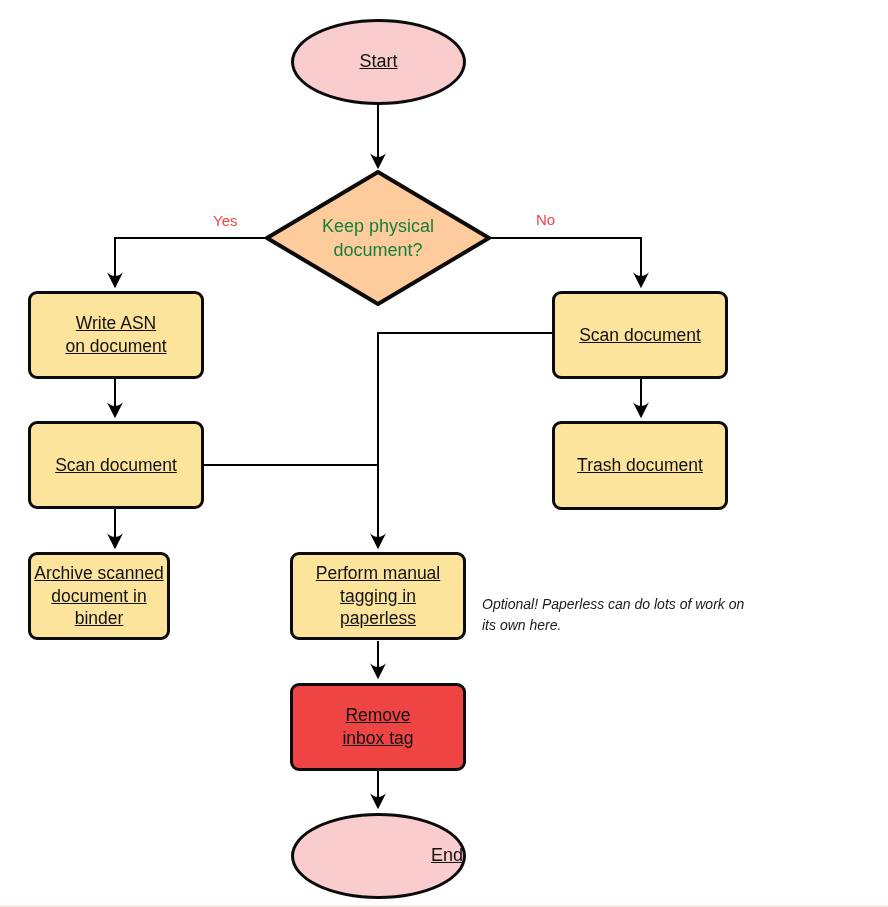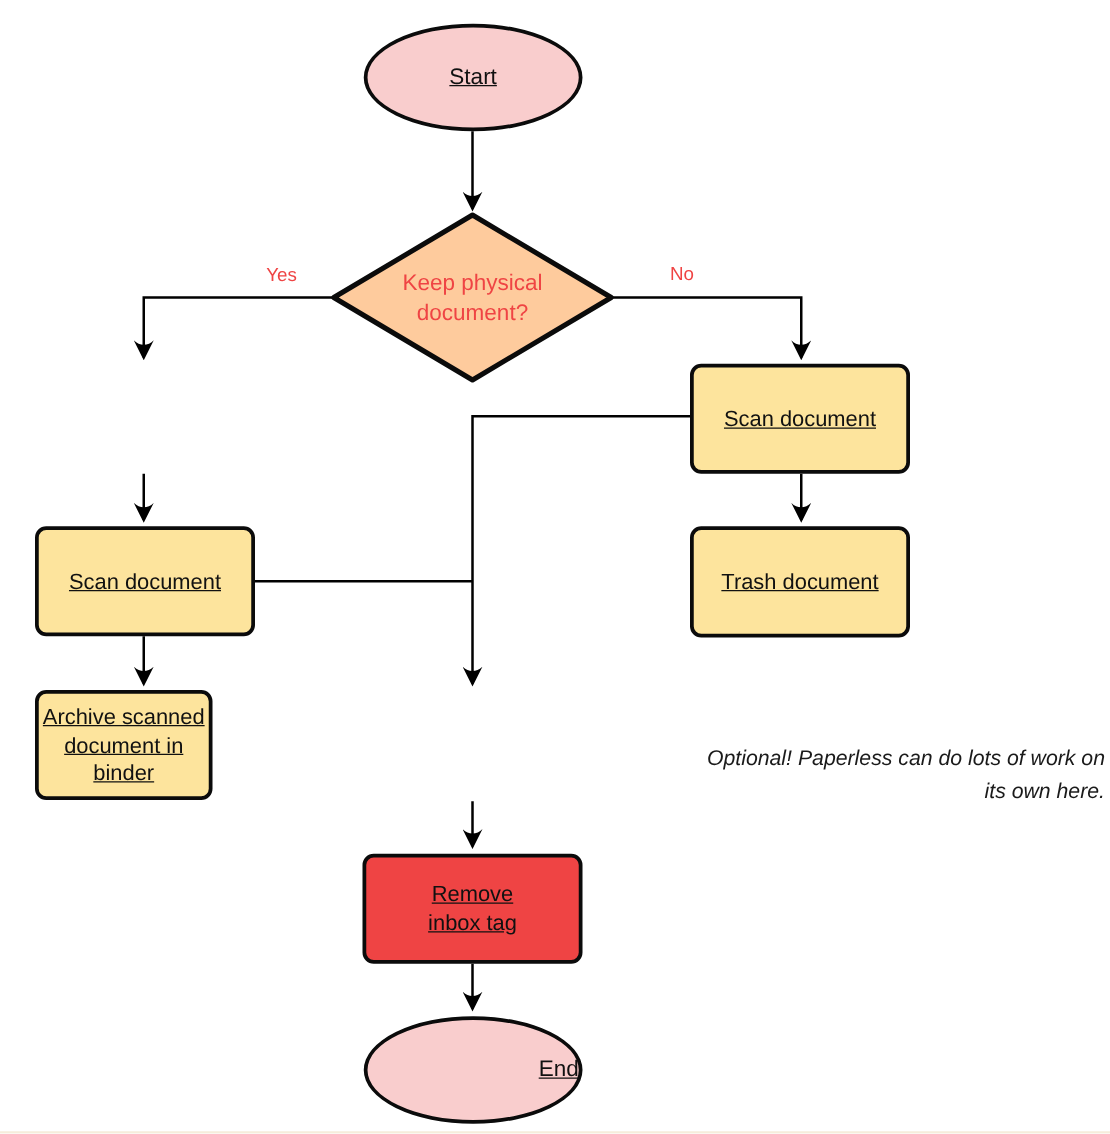--- a/index.html
+++ b/index.html
@@ -36,38 +36,37 @@
   }
   .decision-label {
     position: absolute;
     display: flex;
     align-items: center;
     justify-content: center;
     text-align: center;
     font-size: 18px;
     line-height: 1.35;
     white-space: pre-line;
-    color: #ef4444;
+    color: #15803d;
   }
   .edge-label {
     position: absolute;
     font-size: 15px;
     color: #ef4444;
   }
   .note {
     position: absolute;
     left: 482px;
     top: 594px;
     width: 402px;
-    font-size: 17px;
+    font-size: 14px;
     font-style: italic;
     line-height: 1.5;
     color: #1a1a1a;
     white-space: pre-line;
-    text-align: right;
   }
   .bottom-strip {
     position: absolute;
     left: 0; bottom: 0;
     width: 100%; height: 2px;
     background: #f6eddb;
   }
 </style>
 </head>
 <body>
@@ -98,39 +97,48 @@
   <div class="node terminal" style="left: 291px; top: 19px; width: 175px; height: 86px; background-color: rgb(249, 205, 205);">
     <span>Start</span>
   </div>
 
   <div class="decision-label" style="left:283px; top:203px; width:190px; height:70px;">Keep physical
 document?</div>
 
   <div class="edge-label" style="left:213px; top:212px;">Yes</div>
   <div class="edge-label" style="left:536px; top:211px;">No</div>
 
+  <div class="node process" style="left: 28px; top: 291px; width: 176px; height: 88px; background-color: rgb(253, 228, 157);">
+    <span>Write ASN
+on document</span>
+  </div>
 
   <div class="node process" style="left: 28px; top: 421px; width: 176px; height: 88px; background-color: rgb(253, 228, 157);">
     <span>Scan document</span>
   </div>
 
   <div class="node process" style="left: 28px; top: 552px; width: 142px; height: 88px; background-color: rgb(253, 228, 157);">
     <span>Archive scanned
 document in
 binder</span>
   </div>
 
   <div class="node process" style="left: 552px; top: 291px; width: 176px; height: 88px; background-color: rgb(253, 228, 157);">
     <span>Scan document</span>
   </div>
 
   <div class="node process" style="left: 552px; top: 421px; width: 176px; height: 89px; background-color: rgb(253, 228, 157);">
     <span>Trash document</span>
   </div>
 
+  <div class="node process" style="left: 290px; top: 552px; width: 176px; height: 88px; background-color: rgb(253, 228, 157);">
+    <span>Perform manual
+tagging in
+paperless</span>
+  </div>
 
   <div class="node process" style="left: 290px; top: 683px; width: 176px; height: 88px; background-color: #ef4444;">
     <span>Remove
 inbox tag</span>
   </div>
 
   <div class="node terminal" style="left: 291px; top: 813px; width: 175px; height: 86px; background-color: rgb(249, 205, 205); justify-content: flex-end;">
     <span>End</span>
   </div>
 

